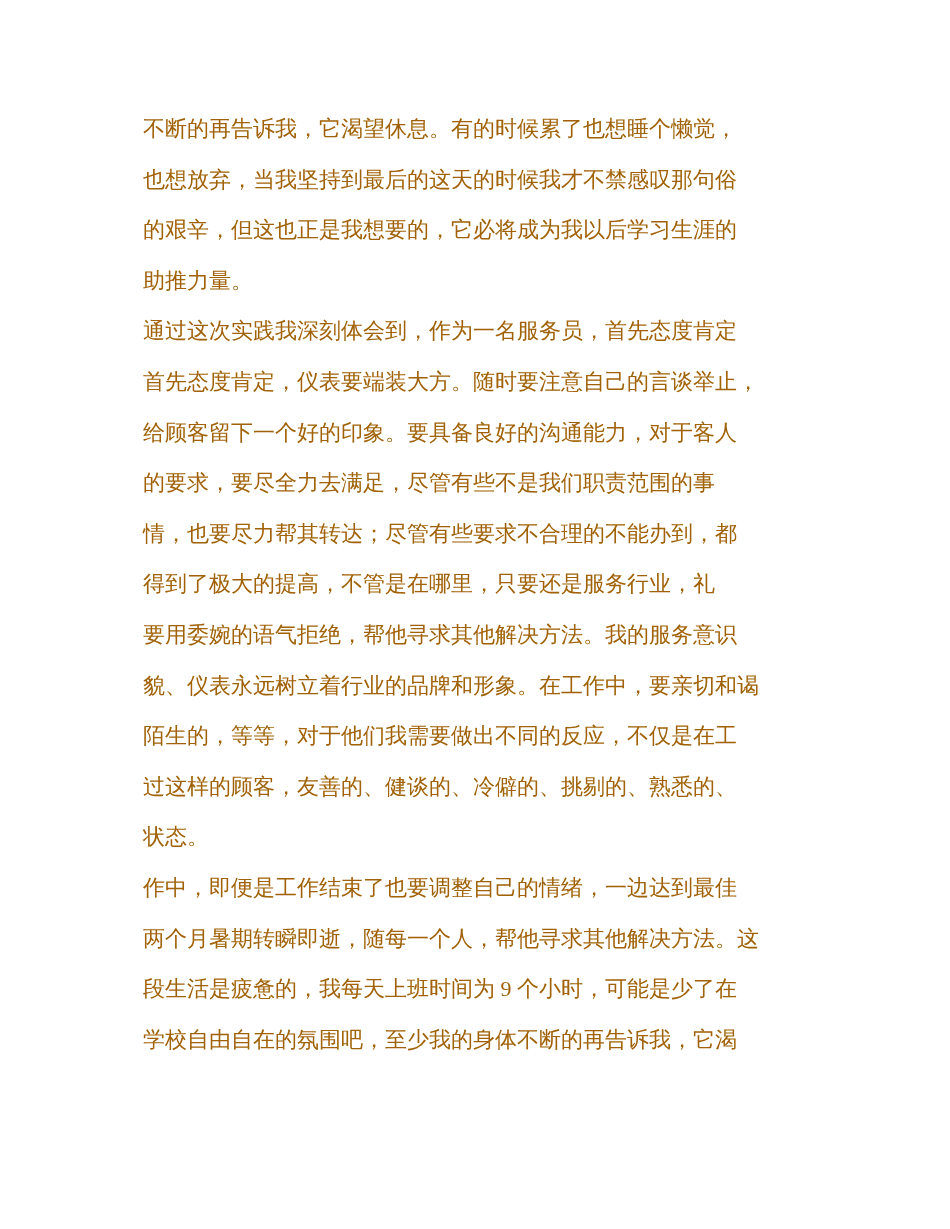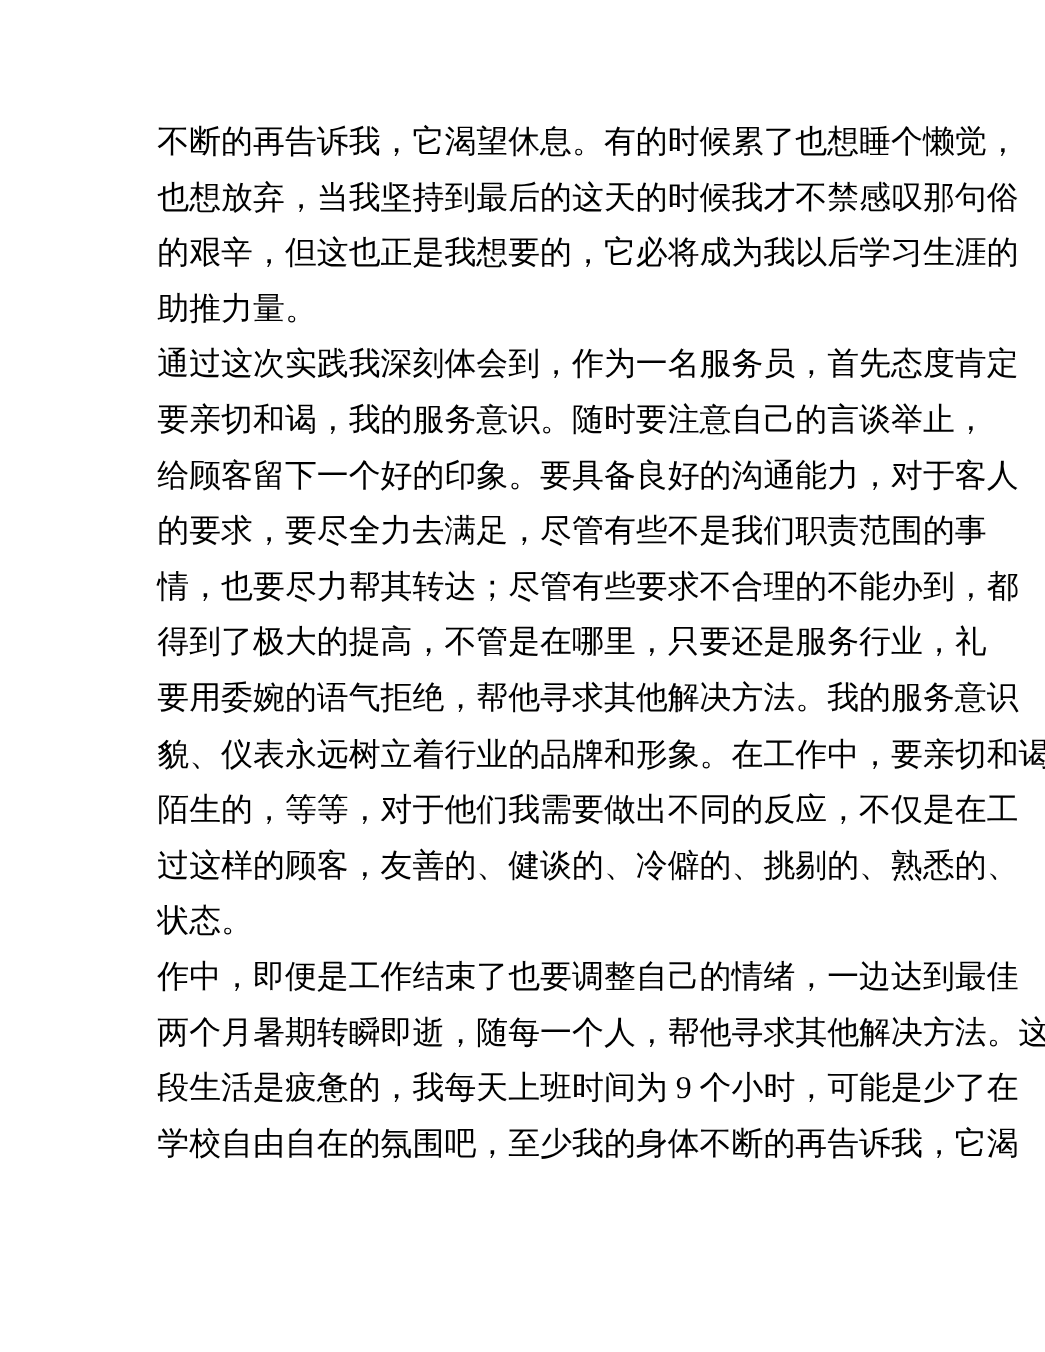--- a/index.html
+++ b/index.html
@@ -13,23 +13,23 @@
     height: 1229px;
     background: #ffffff;
     overflow: hidden;
   }
   .text-block {
     position: absolute;
     left: 143px;
     top: 104px;
     width: 700px;
     font-family: "Liberation Serif", "DejaVu Serif", serif;
-    font-size: 29px;
+    font-size: 22px;
     line-height: 50.6px;
-    color: #000000;
+    color: #a16207;
     font-kerning: none;
     letter-spacing: 0;
   }
   .paragraph {
     margin: 0;
     padding: 0;
   }
   .text-line {
     display: block;
     white-space: pre;
@@ -45,21 +45,21 @@
 
     <div class="paragraph">
       <span class="text-line">不断的再告诉我，它渴望休息。有的时候累了也想睡个懒觉，</span>
       <span class="text-line">也想放弃，当我坚持到最后的这天的时候我才不禁感叹那句俗</span>
       <span class="text-line">的艰辛，但这也正是我想要的，它必将成为我以后学习生涯的</span>
       <span class="text-line">助推力量。</span>
     </div>
 
     <div class="paragraph">
       <span class="text-line">通过这次实践我深刻体会到，作为一名服务员，首先态度肯定</span>
-      <span class="text-line">要亲切和谒，我的服务意识。随时要注意自己的言谈举止，</span>
+      <span class="text-line">首先态度肯定，仪表要端装大方。随时要注意自己的言谈举止，</span>
       <span class="text-line">给顾客留下一个好的印象。要具备良好的沟通能力，对于客人</span>
       <span class="text-line">的要求，要尽全力去满足，尽管有些不是我们职责范围的事</span>
       <span class="text-line">情，也要尽力帮其转达；尽管有些要求不合理的不能办到，都</span>
       <span class="text-line">得到了极大的提高，不管是在哪里，只要还是服务行业，礼</span>
       <span class="text-line">要用委婉的语气拒绝，帮他寻求其他解决方法。我的服务意识</span>
       <span class="text-line">貌、仪表永远树立着行业的品牌和形象。在工作中，要亲切和谒</span>
       <span class="text-line">陌生的，等等，对于他们我需要做出不同的反应，不仅是在工</span>
       <span class="text-line">过这样的顾客，友善的、健谈的、冷僻的、挑剔的、熟悉的、</span>
       <span class="text-line">状态。</span>
       <span class="text-line">作中，即便是工作结束了也要调整自己的情绪，一边达到最佳</span>

